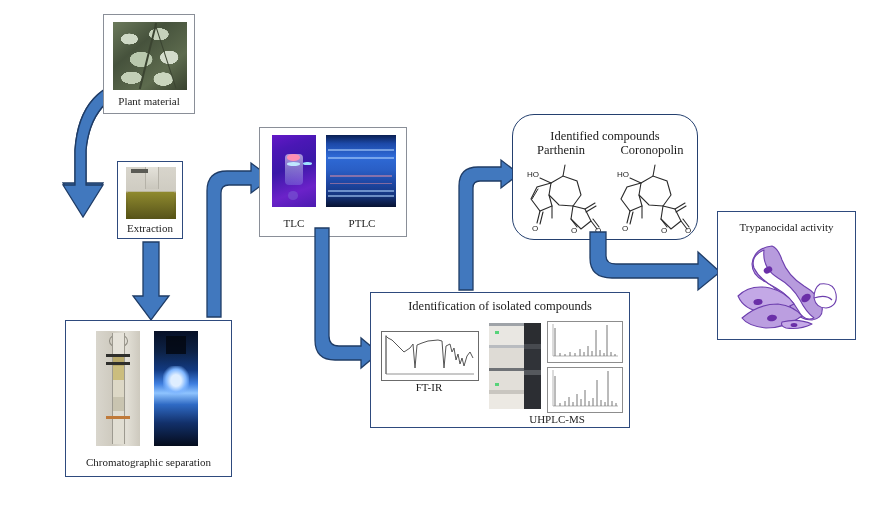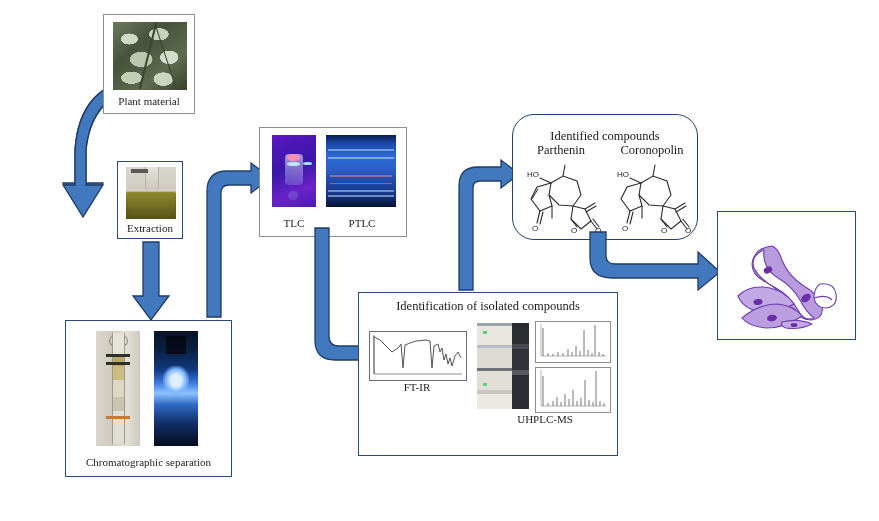--- a/index.html
+++ b/index.html
@@ -158,21 +158,21 @@
     <div class="cap" style="bottom:6px;left:4px;width:60px;">TLC</div>
     <div class="cap" style="bottom:6px;left:64px;width:76px;">PTLC</div>
   </div>
 
   <div class="arw" style="left:311px;top:228px;width:70px;height:140px;">
     <svg width="70" height="140" viewBox="0 0 70 140">
       <path class="afill" d="M4,0 L18,0 L18,108 Q18,118 28,118 L50,118 L50,110 L68,125 L50,140 L50,132 L24,132 Q4,132 4,112 Z"></path>
     </svg>
   </div>
 
-  <div class="box navy" style="left:358px;top:292px;width:260px;height:164px;">
+  <div class="box navy" style="left:370px;top:292px;width:260px;height:136px;">
     <div class="title" style="top:6px;">Identification of isolated compounds</div>
 
     <div class="photo ftir" style="left:10px;top:38px;width:96px;height:48px;">
       <svg width="94" height="46" viewBox="0 0 94 46">
         <polyline points="4,42 4,4 6,6 10,8 16,14 22,20 28,16 31,12 33,36 35,13 40,11 46,9 56,8 60,9 62,36
                           64,14 68,12 70,20 72,16 74,28 76,22 78,32 80,26 82,34 85,24 88,20 91,26" fill="none" stroke="#555" stroke-width="1"></polyline>
         <line x1="4" y1="42" x2="92" y2="42" stroke="#777" stroke-width="0.8"></line>
         <line x1="4" y1="3" x2="4" y2="42" stroke="#777" stroke-width="0.8"></line>
       </svg>
     </div>
@@ -307,20 +307,21 @@
     </div>
   </div>
 
   <div class="arw" style="left:586px;top:230px;width:136px;height:62px;">
     <svg width="136" height="62" viewBox="0 0 136 62">
       <path class="afill" d="M4,2 L20,2 L20,26 Q20,34 30,34 L112,34 L112,22 L134,42 L112,60 L112,48 L26,48 Q4,48 4,28 Z"></path>
     </svg>
   </div>
 
   <div class="box navy" style="left:717px;top:211px;width:139px;height:129px;">
+    <div class="cap" style="top:9px;">Trypanocidal activity</div>
     <div class="photo cellimg" style="left:10px;top:30px;width:118px;height:90px;">
       <svg width="118" height="90" viewBox="0 0 118 90">
         <g stroke="#6d3fae" stroke-width="1.1" stroke-linejoin="round">
           <path d="M44,4 Q26,6 24,22 Q24,34 38,40 Q52,48 62,64 Q70,78 84,78 Q96,76 94,64
                    Q90,52 76,44 Q60,34 54,18 Q50,6 44,4 Z" fill="#b79bdd"></path>
           <path d="M36,8 Q22,14 26,26 Q32,38 48,46 Q62,54 70,68 Q76,80 86,76
                    Q78,70 72,58 Q64,44 50,36 Q34,26 36,8 Z" fill="#ffffff"></path>
           <path d="M10,54 Q22,42 42,46 Q58,50 66,62 Q52,70 34,70 Q16,68 10,54 Z" fill="#c3a8e6"></path>
           <path d="M14,76 Q30,62 50,62 Q66,64 74,74 Q58,86 38,86 Q20,84 14,76 Z" fill="#bb9ee0"></path>
           <path d="M92,42 Q106,40 108,52 Q110,64 98,66 Q88,66 86,56 Q86,46 92,42 Z" fill="#ffffff"></path>

